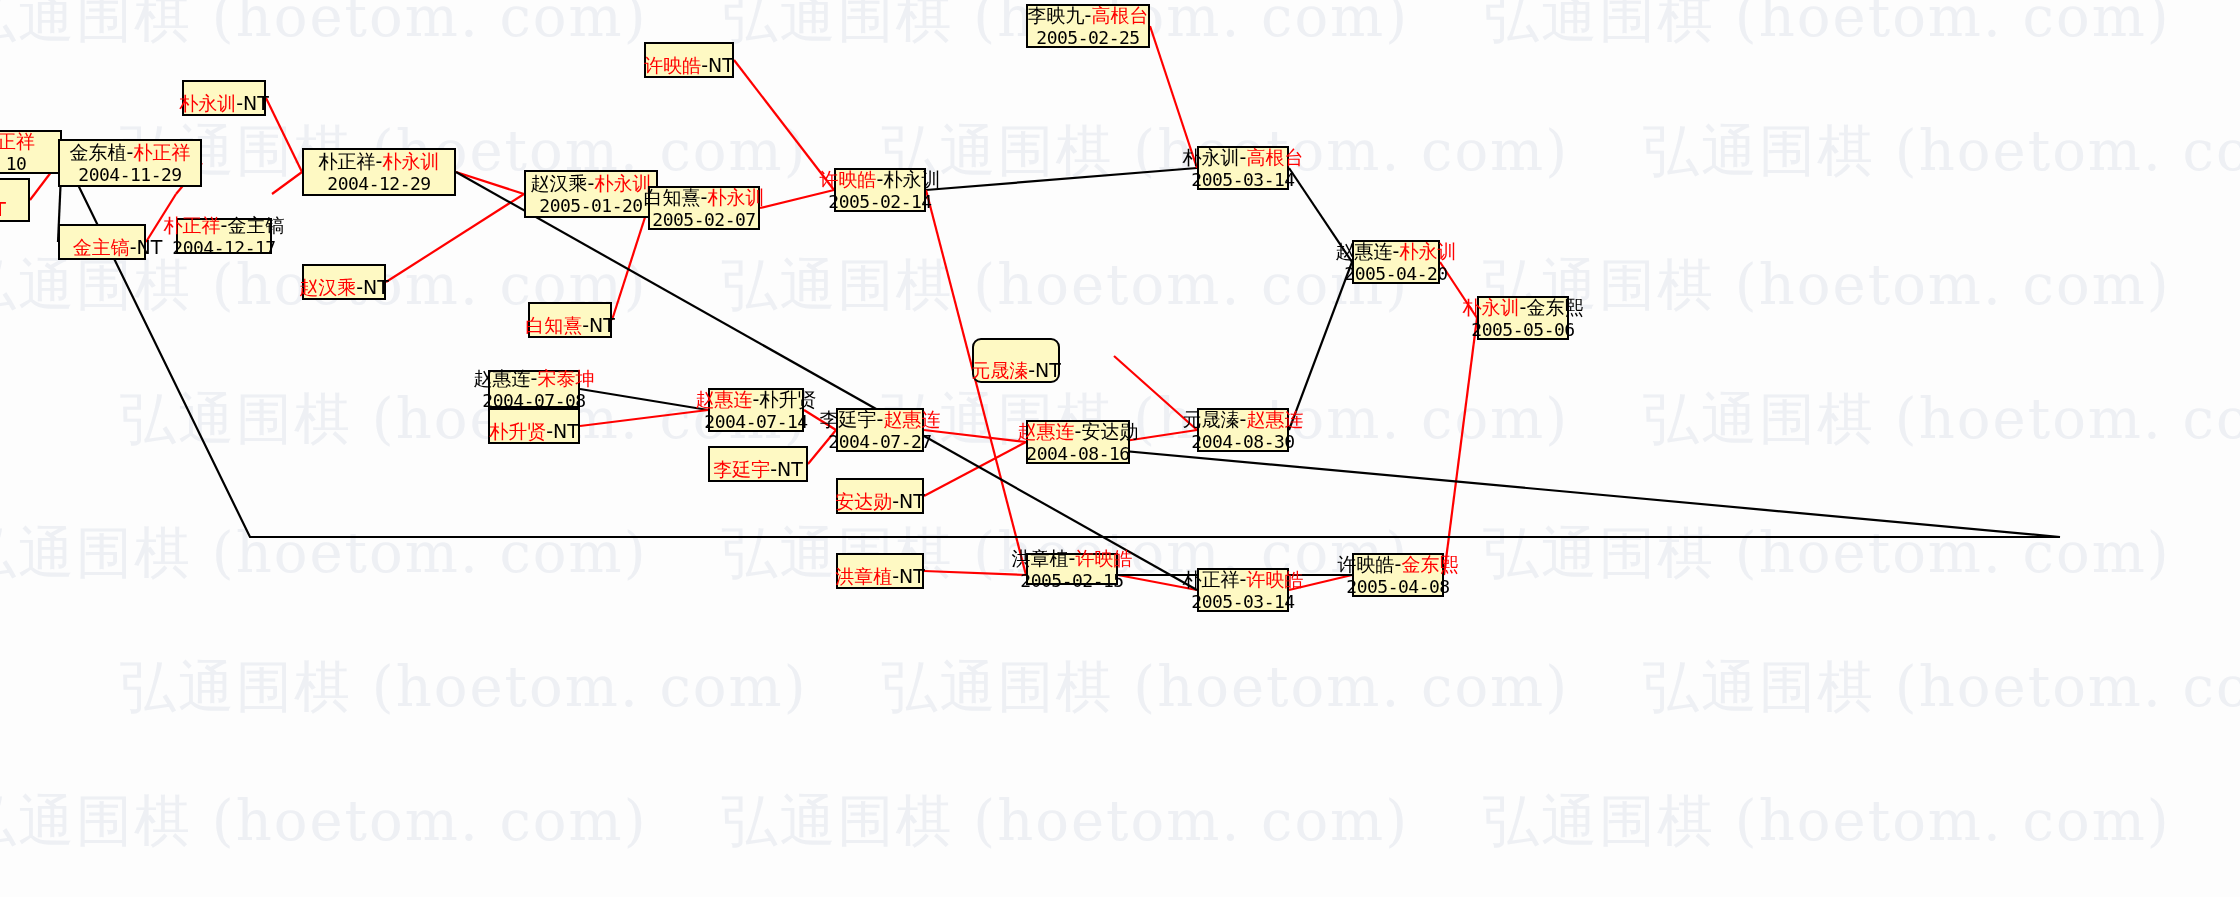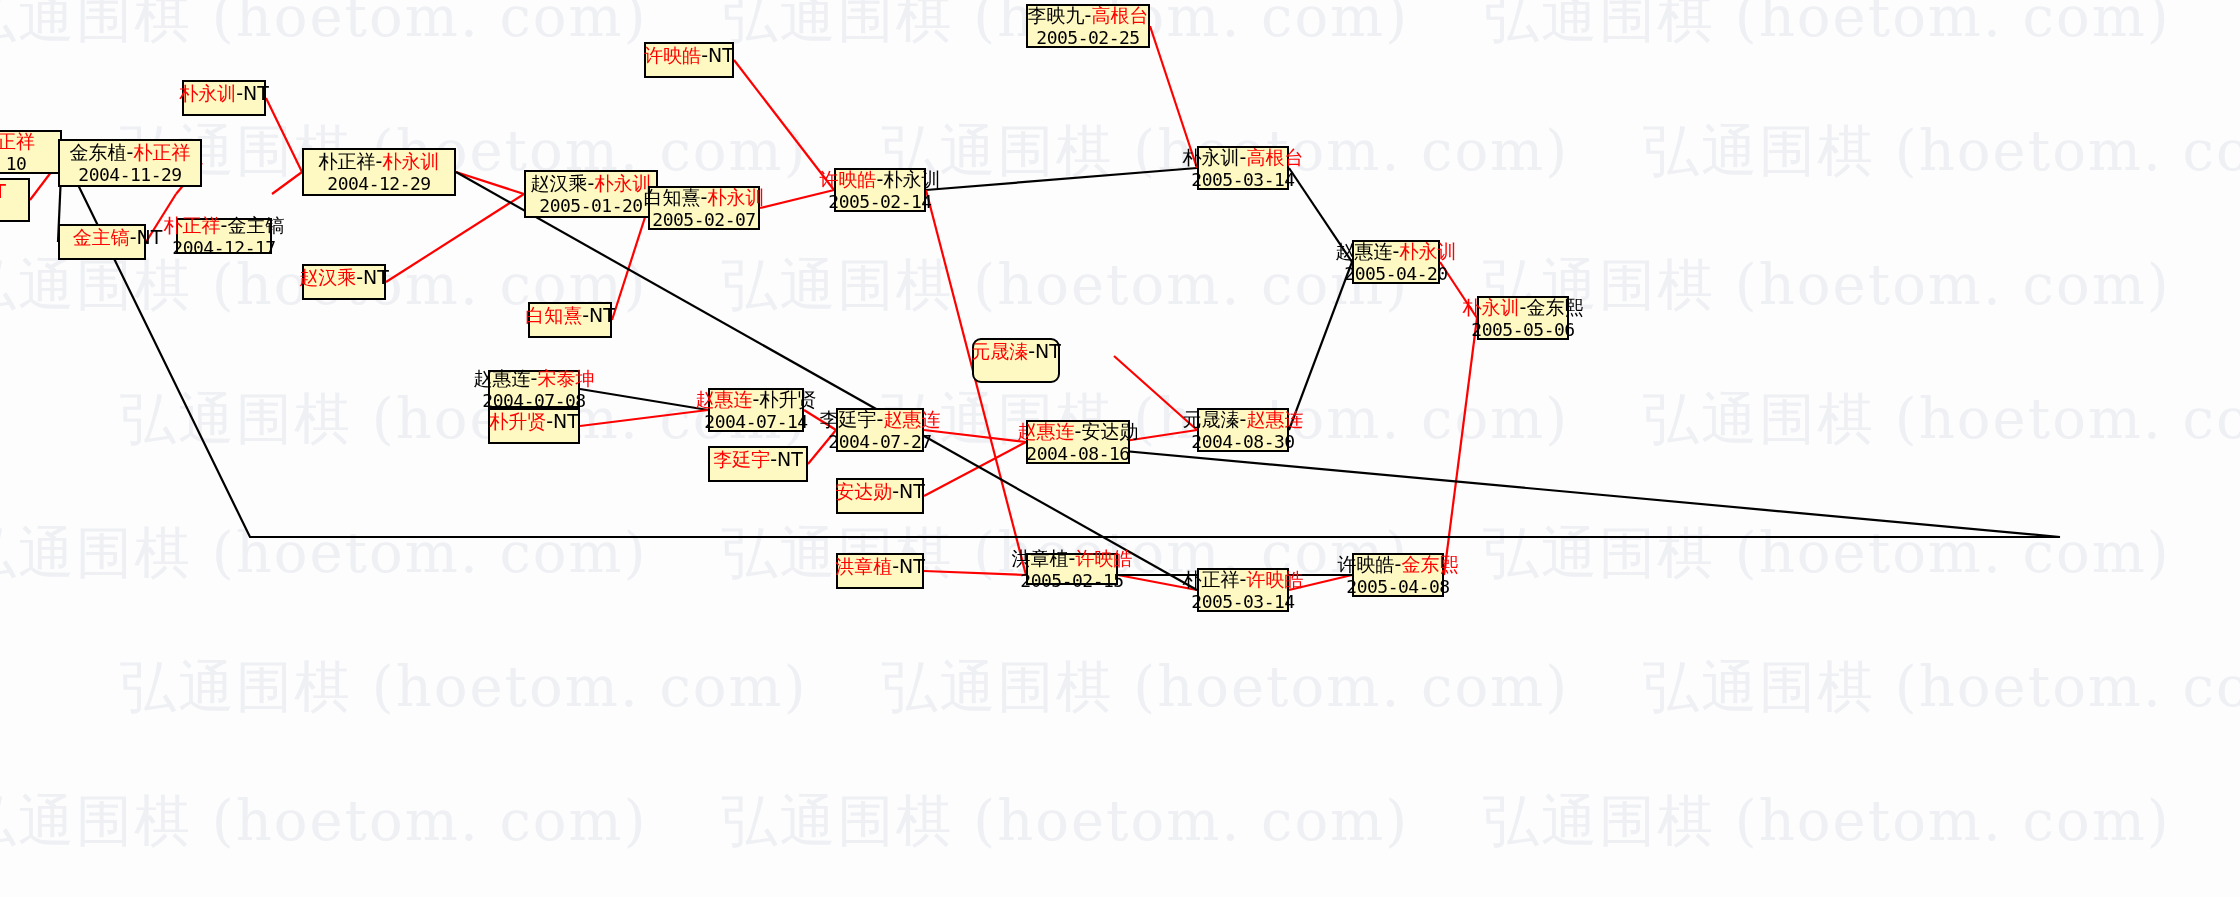--- a/index.html
+++ b/index.html
@@ -74,21 +74,21 @@
     letter-spacing: 0px;
   }
   .node .date {
     font-size: 18px;
     font-family: "DejaVu Sans Mono", "Liberation Mono", monospace;
     letter-spacing: -0.5px;
     color: #000000;
   }
   .w { color: #ff0000; }
   .l { color: #000000; }
-  .node.nt { justify-content: flex-start; }
+  .node.nt { justify-content: flex-end; }
   .node.nt .pair { font-size: 19px; }
 </style>
 </head>
 <body>
 
 <div id="stage">
 
   <div id="watermark">
       <div class="wm-row" style="top: -20px; color: rgb(238, 240, 244);"><span>弘通围棋 (hoetom. com)</span><span>弘通围棋 (hoetom. com)</span><span>弘通围棋 (hoetom. com)</span></div>
       <div class="wm-row indent" style="top: 114px; color: rgb(238, 240, 244);"><span>弘通围棋 (hoetom. com)</span><span>弘通围棋 (hoetom. com)</span><span>弘通围棋 (hoetom. com)</span></div>

